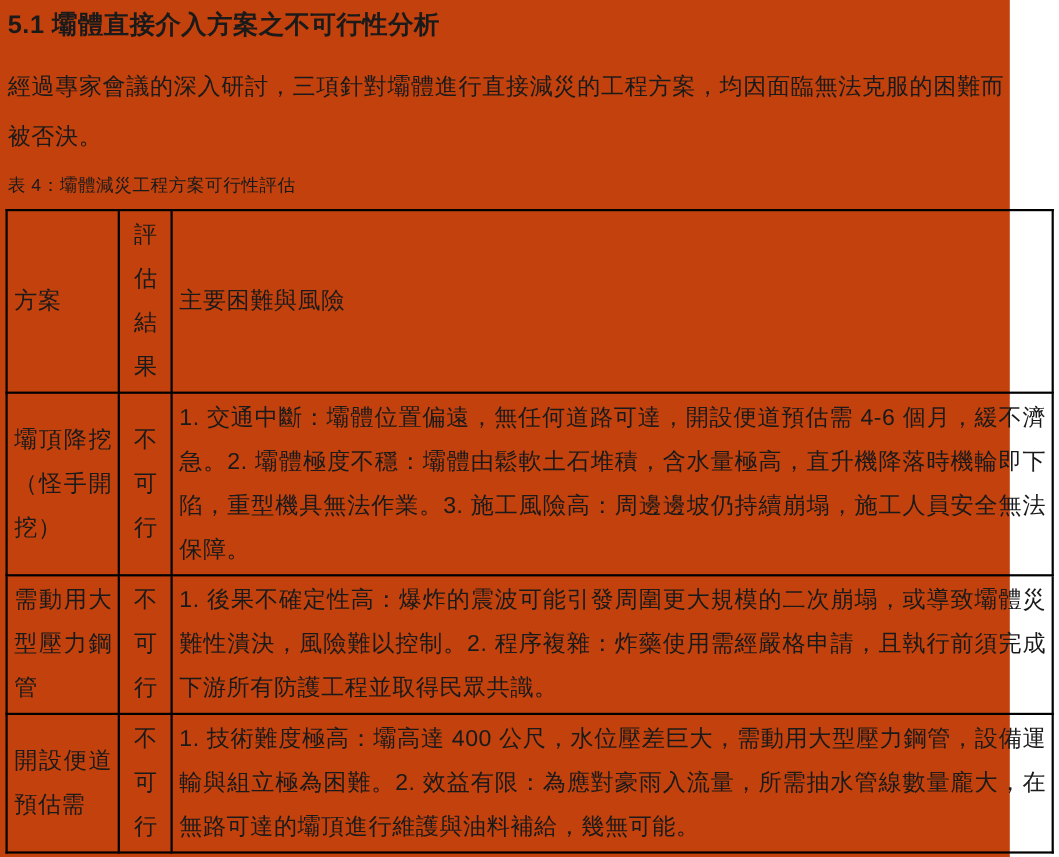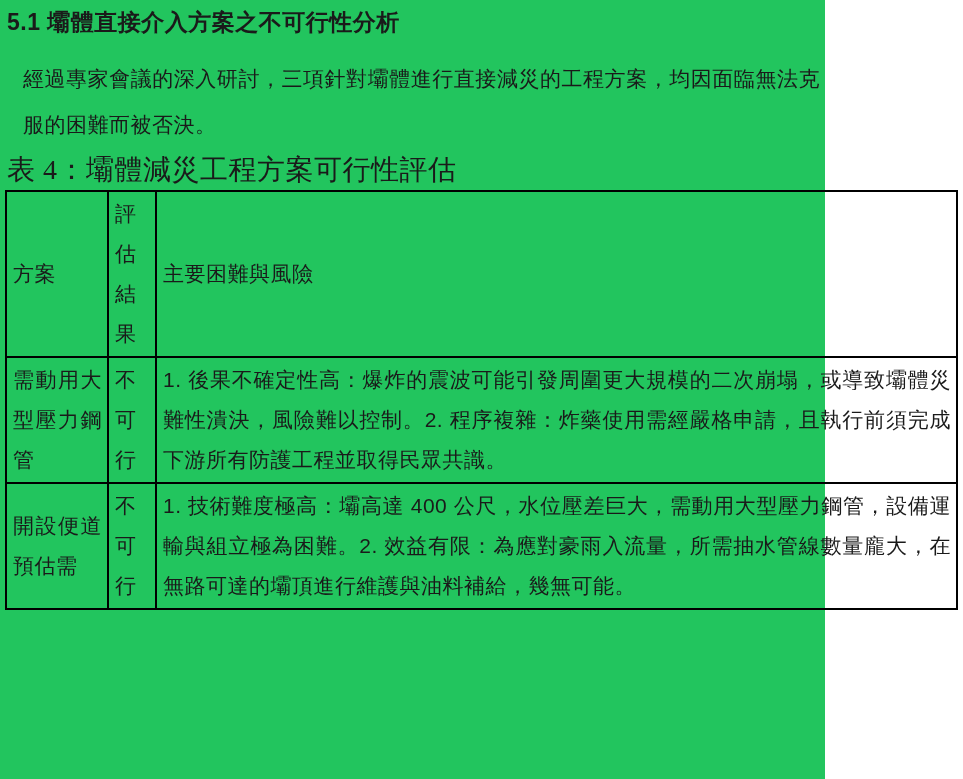--- a/index.html
+++ b/index.html
@@ -3,46 +3,45 @@
 <meta charset="utf-8">
 <style>
   html, body {
     margin: 0;
     padding: 0;
     background: #ffffff;
     color: #1a1a1a;
     font-family: "Liberation Sans", sans-serif;
   }
   .page {
-    width: 825px;
+    width: 918px;
     min-height: 779px;
     box-sizing: border-box;
     padding: 4px 5px 4px 5px;
-    background: #22c55e;
+    background: #c2410c;
   }
   .heading {
     font-size: 23px;
     font-weight: 600;
     line-height: 32px;
     margin: 2px 0 0 2px;
     letter-spacing: 0.5px;
   }
   .intro {
     font-size: 21px;
     line-height: 46px;
-    margin: 18px 0 0 18px;
+    margin: 18px 0 0 2px;
     text-align: justify;
     letter-spacing: 0.5px;
   }
   .caption {
-    font-size: 28px;
+    font-size: 16px;
     line-height: 28px;
     margin: 8px 0 6px 2px;
     letter-spacing: 0.5px;
-    font-family: Liberation Serif, serif;
   }
   table.feasibility {
     border-collapse: collapse;
     width: 953px;
     table-layout: fixed;
     border: 2px solid #000;
   }
   table.feasibility th,
   table.feasibility td {
     border: 2px solid #000;
@@ -56,21 +55,21 @@
   }
   col.col-plan   { width: 102px; }
   col.col-result { width: 48px; }
   .cell-plan {
     text-align: justify;
     text-align-last: left;
     word-break: break-all;
   }
   .cell-result {
     word-break: break-all;
-    text-align: left;
+    text-align: center;
     padding-left: 7px;
   }
   .cell-risks {
     text-align: justify;
     text-align-last: left;
     word-break: break-all;
     margin-top: 36px;
   }
   th.cell-plan, th.cell-risks { text-align: center; }
 </style>
@@ -93,20 +92,25 @@
     </colgroup>
     <thead>
       <tr>
         <th class="cell-plan">方案</th>
         <th class="cell-result">評估結果</th>
         <th class="cell-risks">主要困難與風險</th>
       </tr>
     </thead>
     <tbody>
       <tr>
+        <td class="cell-plan">壩頂降挖（怪手開挖）</td>
+        <td class="cell-result">不可行</td>
+        <td class="cell-risks">1. 交通中斷：壩體位置偏遠，無任何道路可達，開設便道預估需 4-6 個月，緩不濟急。2. 壩體極度不穩：壩體由鬆軟土石堆積，含水量極高，直升機降落時機輪即下陷，重型機具無法作業。3. 施工風險高：周邊邊坡仍持續崩塌，施工人員安全無法保障。</td>
+      </tr>
+      <tr>
         <td class="cell-plan">需動用大型壓力鋼管</td>
         <td class="cell-result">不可行</td>
         <td class="cell-risks">1. 後果不確定性高：爆炸的震波可能引發周圍更大規模的二次崩塌，或導致壩體災難性潰決，風險難以控制。2. 程序複雜：炸藥使用需經嚴格申請，且執行前須完成下游所有防護工程並取得民眾共識。</td>
       </tr>
       <tr>
         <td class="cell-plan">開設便道預估需</td>
         <td class="cell-result">不可行</td>
         <td class="cell-risks">1. 技術難度極高：壩高達 400 公尺，水位壓差巨大，需動用大型壓力鋼管，設備運輸與組立極為困難。2. 效益有限：為應對豪雨入流量，所需抽水管線數量龐大，在無路可達的壩頂進行維護與油料補給，幾無可能。</td>
       </tr>
     </tbody>

